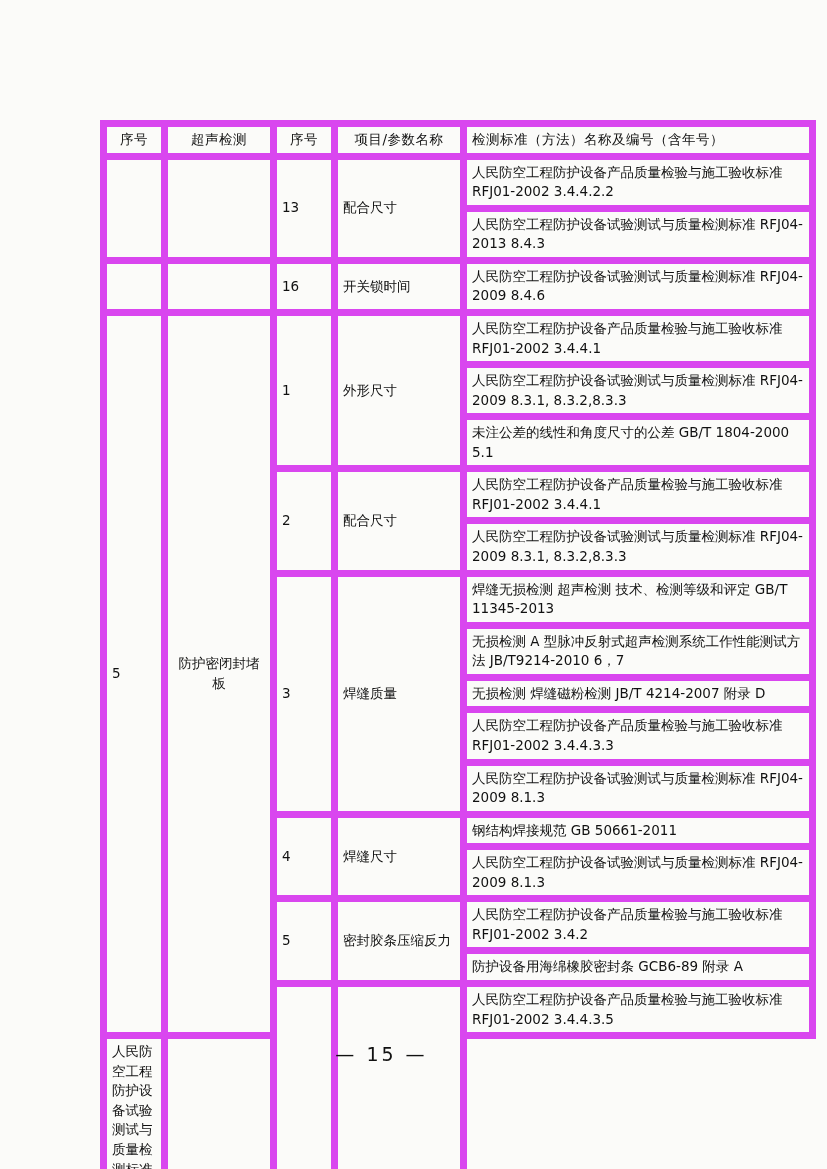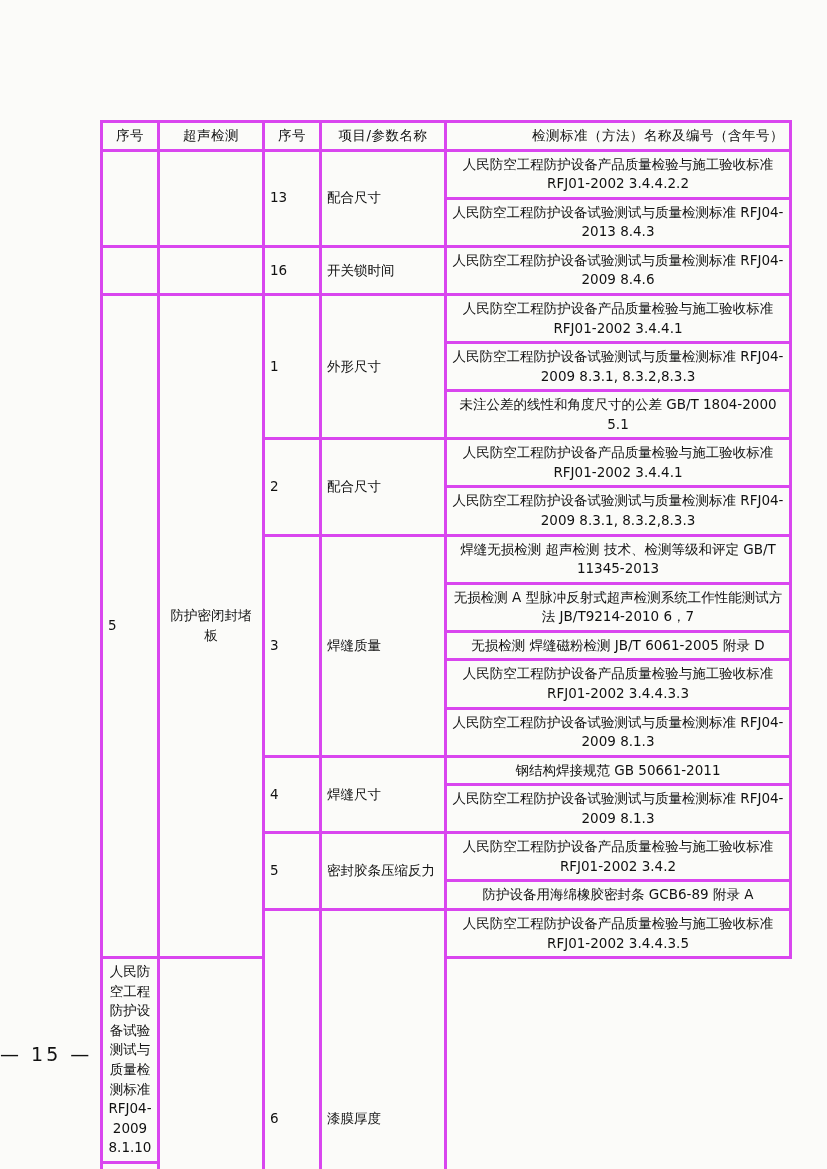--- a/index.html
+++ b/index.html
@@ -29,55 +29,56 @@
     top: 120px;
     width: 624px;
   }
   table.doc-table {
     border-collapse: collapse;
     width: 624px;
     table-layout: fixed;
   }
   table.doc-table td,
   table.doc-table th {
-    border: 3px solid #d946ef;
+    border: 7px solid #d946ef;
     padding: 3px 5px;
     vertical-align: middle;
     font-size: 13.5px;
     line-height: 1.45;
     font-weight: normal;
   }
   thead th {
     text-align: center;
     font-size: 15px;
     padding: 9px 4px;
     letter-spacing: 0.5px;
   }
   .col-seq { width: 44px; text-align: center; }
   .col-obj { width: 92px; text-align: center; }
   .col-seq2 { width: 44px; text-align: center; }
   .col-item { width: 112px; text-align: center; }
-  .col-std { width: 332px; text-align: right; }
+  .col-std { width: 332px; text-align: left; }
 
   td.center { text-align: left; }
   td.std-cell {
-    text-align: center;
+    text-align: left;
     padding: 5px 6px 5px 7px;
   }
   .obj-vertical {
     text-align: center;
     line-height: 1.5;
     padding: 2px;
     margin-top: 11px;
   }
   .page-number {
     position: absolute;
     left: 0;
     top: 1043px;
     width: 819px;
+    text-align: center;
     font-size: 19px;
     letter-spacing: 3px;
     padding-right: 56px;
     box-sizing: border-box;
   }
   .page-number span { display: inline-block; }
 </style>
 </head>
 <body>
 
@@ -140,21 +141,21 @@
 
         <tr>
           <td class="center" rowspan="5">3</td>
           <td class="center" rowspan="5">焊缝质量</td>
           <td class="std-cell">焊缝无损检测 超声检测 技术、检测等级和评定 GB/T 11345-2013</td>
         </tr>
         <tr>
           <td class="std-cell">无损检测 A 型脉冲反射式超声检测系统工作性能测试方法 JB/T9214-2010    6，7</td>
         </tr>
         <tr>
-          <td class="std-cell">无损检测 焊缝磁粉检测 JB/T 6061-2005  附录 D</td>
+          <td class="std-cell">无损检测 焊缝磁粉检测 JB/T 4214-2007  附录 D</td>
         </tr>
         <tr>
           <td class="std-cell">人民防空工程防护设备产品质量检验与施工验收标准 RFJ01-2002  3.4.4.3.3</td>
         </tr>
         <tr>
           <td class="std-cell">人民防空工程防护设备试验测试与质量检测标准 RFJ04-2009  8.1.3</td>
         </tr>
 
         <tr>
           <td class="center" rowspan="2">4</td>

